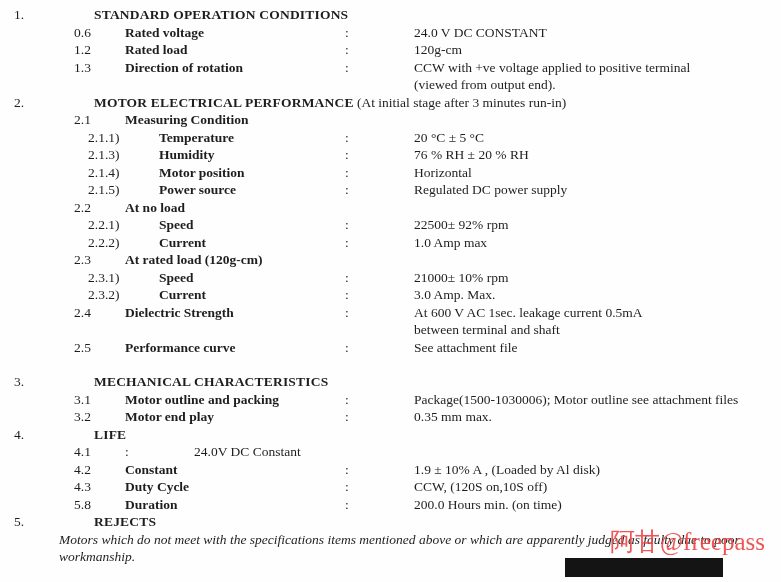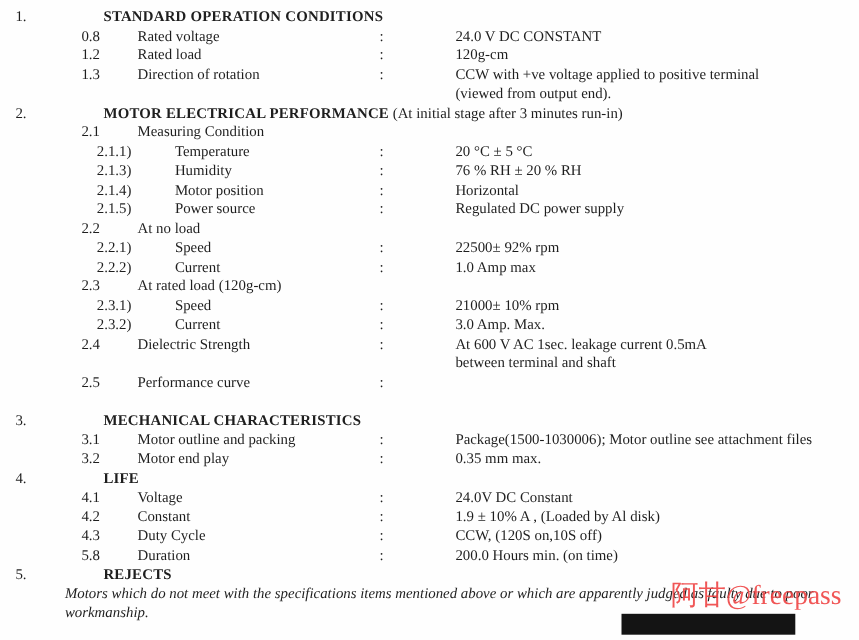--- a/index.html
+++ b/index.html
@@ -11,21 +11,21 @@
     color:#1e1e1e;
     font-family:"Liberation Serif","DejaVu Serif",serif;
     font-size:13.5px;
     line-height:17.5px;
     box-sizing:border-box;
     padding-top:6px;
   }
   .row{display:flex;align-items:flex-start;}
   .c-sec{flex:none;width:74px;padding-left:14px;box-sizing:border-box;}
   .c-num{flex:none;width:51px;box-sizing:border-box;}
-  .c-label{flex:none;width:220px;box-sizing:border-box;}
+  .c-label{flex:none;width:220px;box-sizing:border-box;font-weight:bold;}
   .c-colon{flex:none;width:49px;box-sizing:border-box;}
   .c-value{flex:1;min-width:0;margin-left:20px;}
   .row.sub .c-num{width:85px;padding-left:14px;}
   .row.sub .c-label{width:186px;}
   .sec-title{font-weight:bold;letter-spacing:.2px;}
   .sec-suffix{font-weight:normal;letter-spacing:0;}
   .sec-gap{margin-top:17px;}
   .para{
     padding-left:59px;
     padding-right:26px;
@@ -57,21 +57,21 @@
 <body>
 
 <div class="doc">
   <div id="sections">
       <div class="row">
         <span class="c-sec">1.</span>
         <span class="sec-title c-value">STANDARD OPERATION CONDITIONS</span>
       </div>
       <div class="row">
         <span class="c-sec"></span>
-        <span class="c-num">0.8</span>
+        <span class="c-num">0.6</span>
         <span class="c-label">Rated voltage</span>
         <span class="c-colon">:</span>
         <span class="c-value">24.0 V DC CONSTANT</span>
       </div>
       <div class="row">
         <span class="c-sec"></span>
         <span class="c-num">1.2</span>
         <span class="c-label">Rated load</span>
         <span class="c-colon">:</span>
         <span class="c-value">120g-cm</span>
@@ -169,20 +169,21 @@
         <span class="c-num">2.4</span>
         <span class="c-label">Dielectric Strength</span>
         <span class="c-colon">:</span>
         <span class="c-value">At 600 V AC 1sec. leakage current 0.5mA<br>between terminal and shaft</span>
       </div>
       <div class="row">
         <span class="c-sec"></span>
         <span class="c-num">2.5</span>
         <span class="c-label">Performance curve</span>
         <span class="c-colon">:</span>
+        <span class="c-value">See attachment file</span>
       </div>
       <div class="row sec-gap">
         <span class="c-sec">3.</span>
         <span class="sec-title c-value">MECHANICAL CHARACTERISTICS</span>
       </div>
       <div class="row">
         <span class="c-sec"></span>
         <span class="c-num">3.1</span>
         <span class="c-label">Motor outline and packing</span>
         <span class="c-colon">:</span>
@@ -195,21 +196,20 @@
         <span class="c-colon">:</span>
         <span class="c-value">0.35 mm max.</span>
       </div>
       <div class="row">
         <span class="c-sec">4.</span>
         <span class="sec-title c-value">LIFE</span>
       </div>
       <div class="row">
         <span class="c-sec"></span>
         <span class="c-num">4.1</span>
-        <span class="c-label">Voltage</span>
         <span class="c-colon">:</span>
         <span class="c-value">24.0V DC Constant</span>
       </div>
       <div class="row">
         <span class="c-sec"></span>
         <span class="c-num">4.2</span>
         <span class="c-label">Constant</span>
         <span class="c-colon">:</span>
         <span class="c-value">1.9 ± 10% A , (Loaded by Al disk)</span>
       </div>

